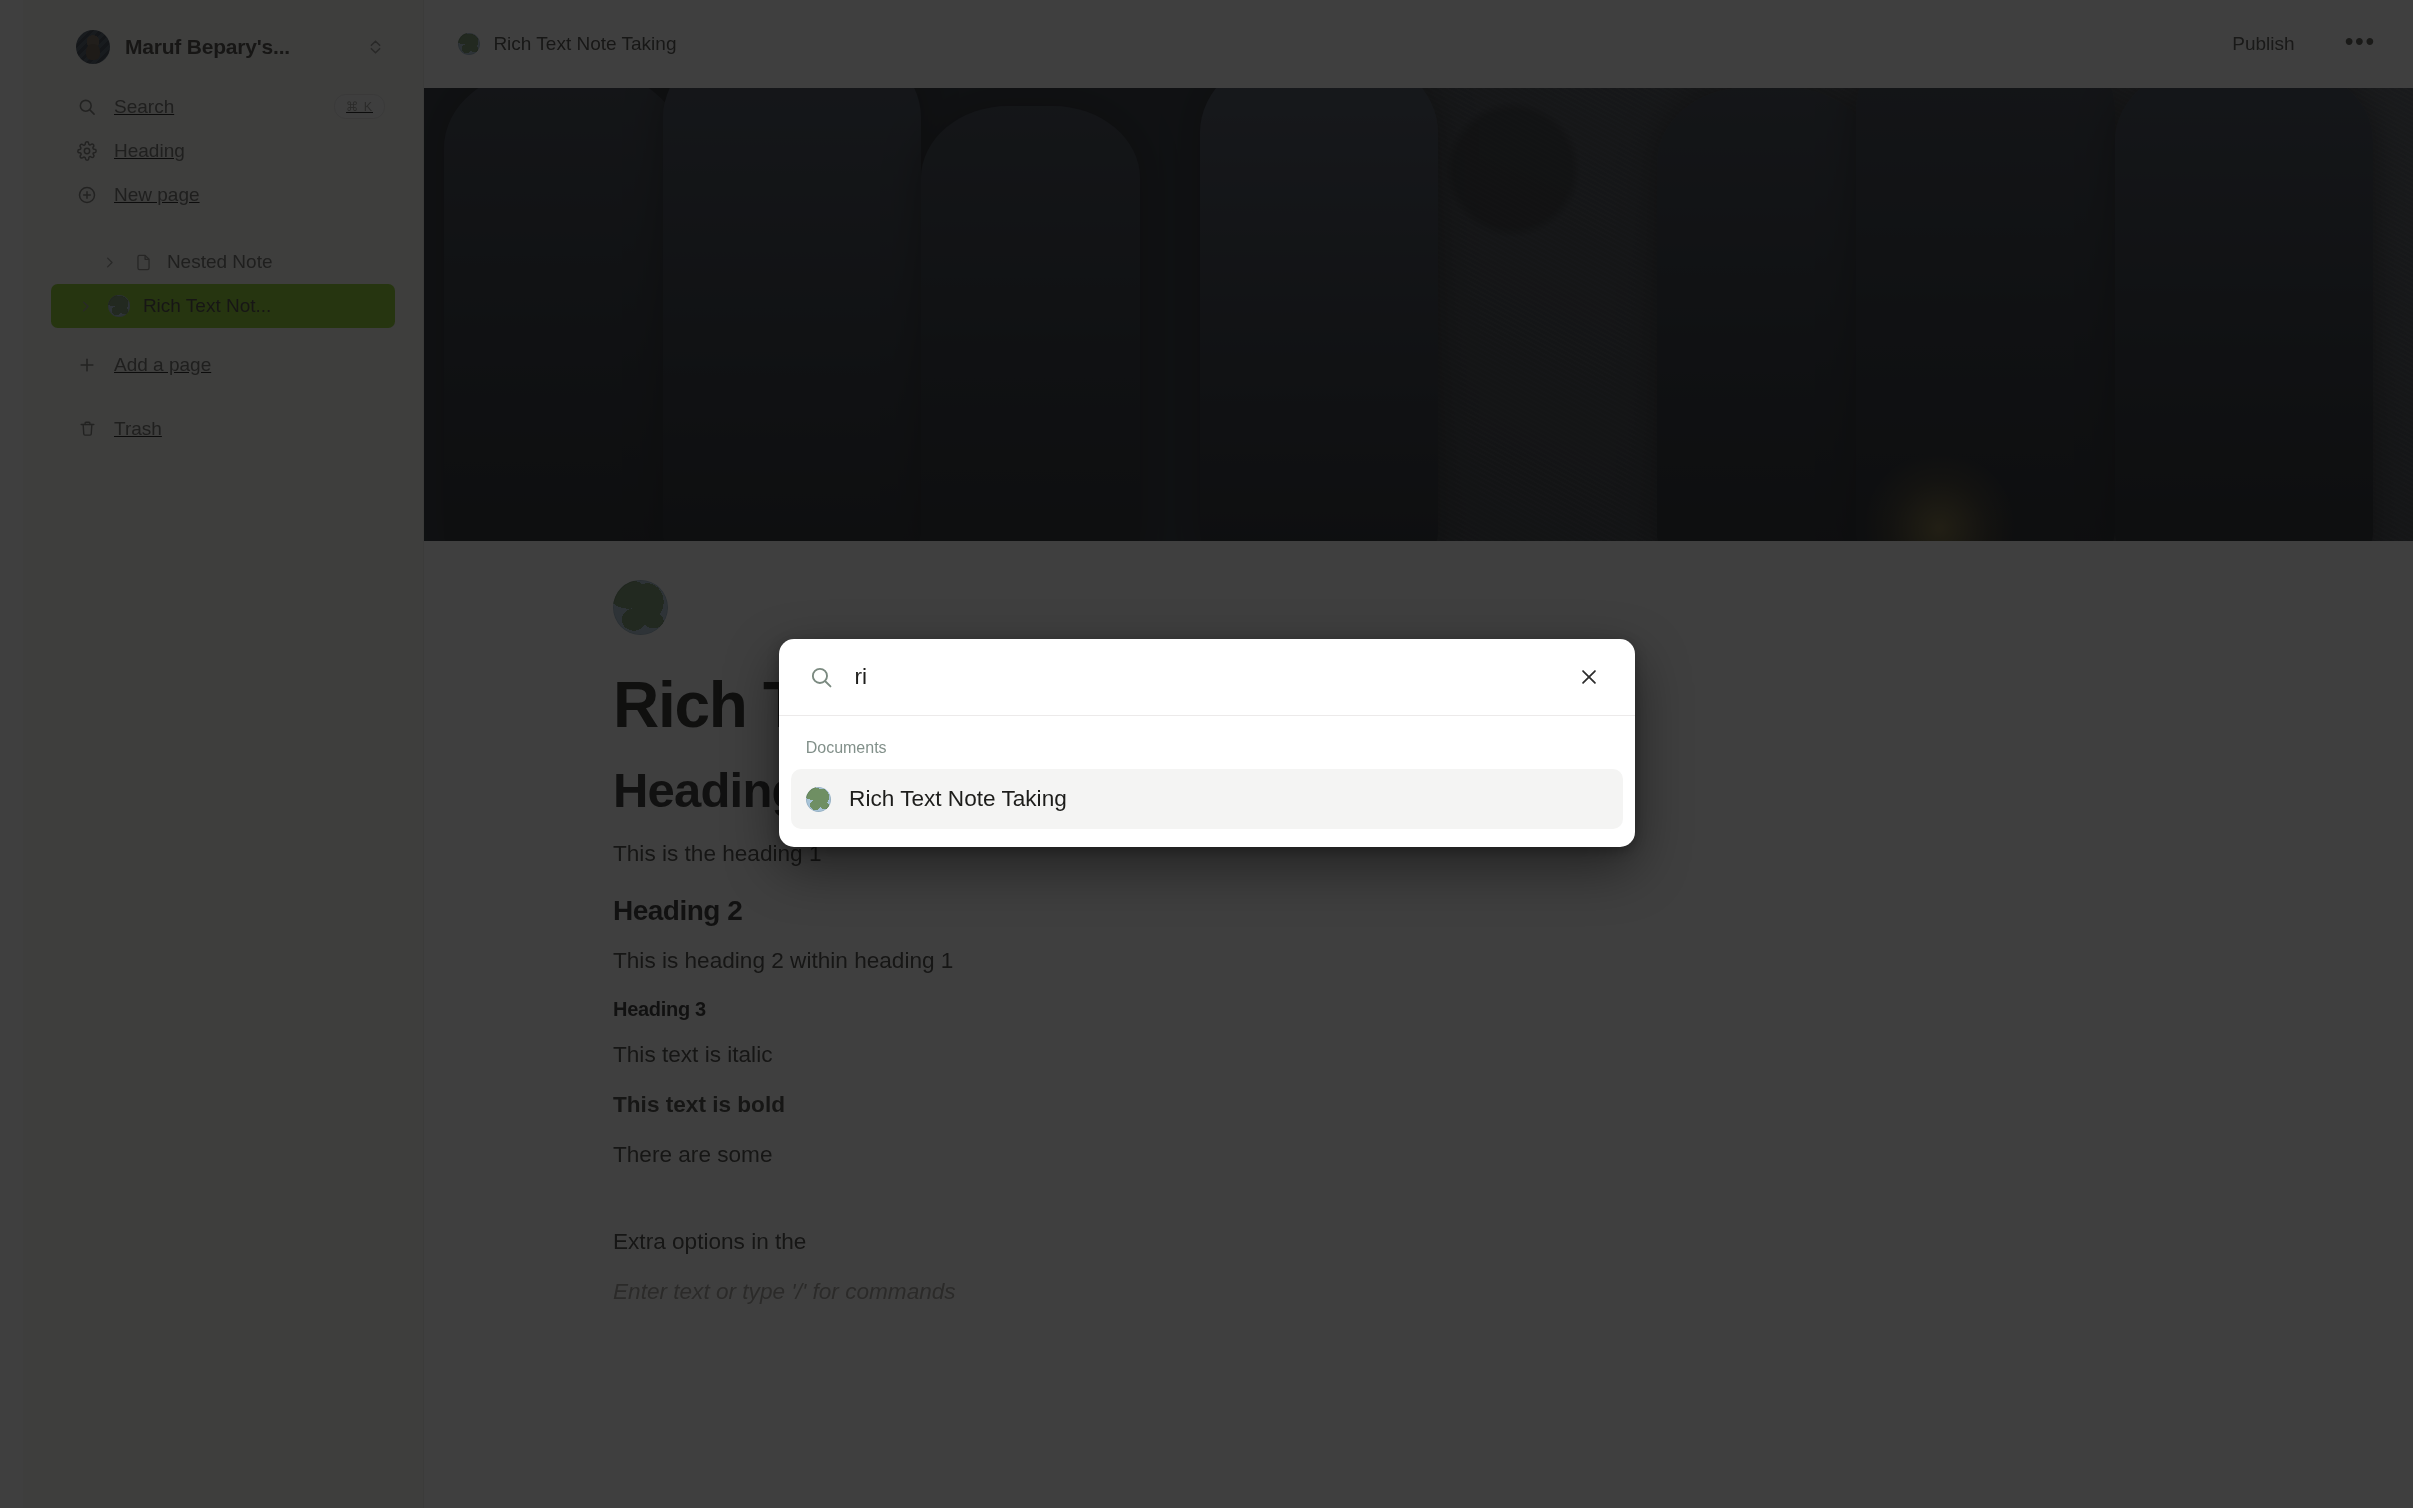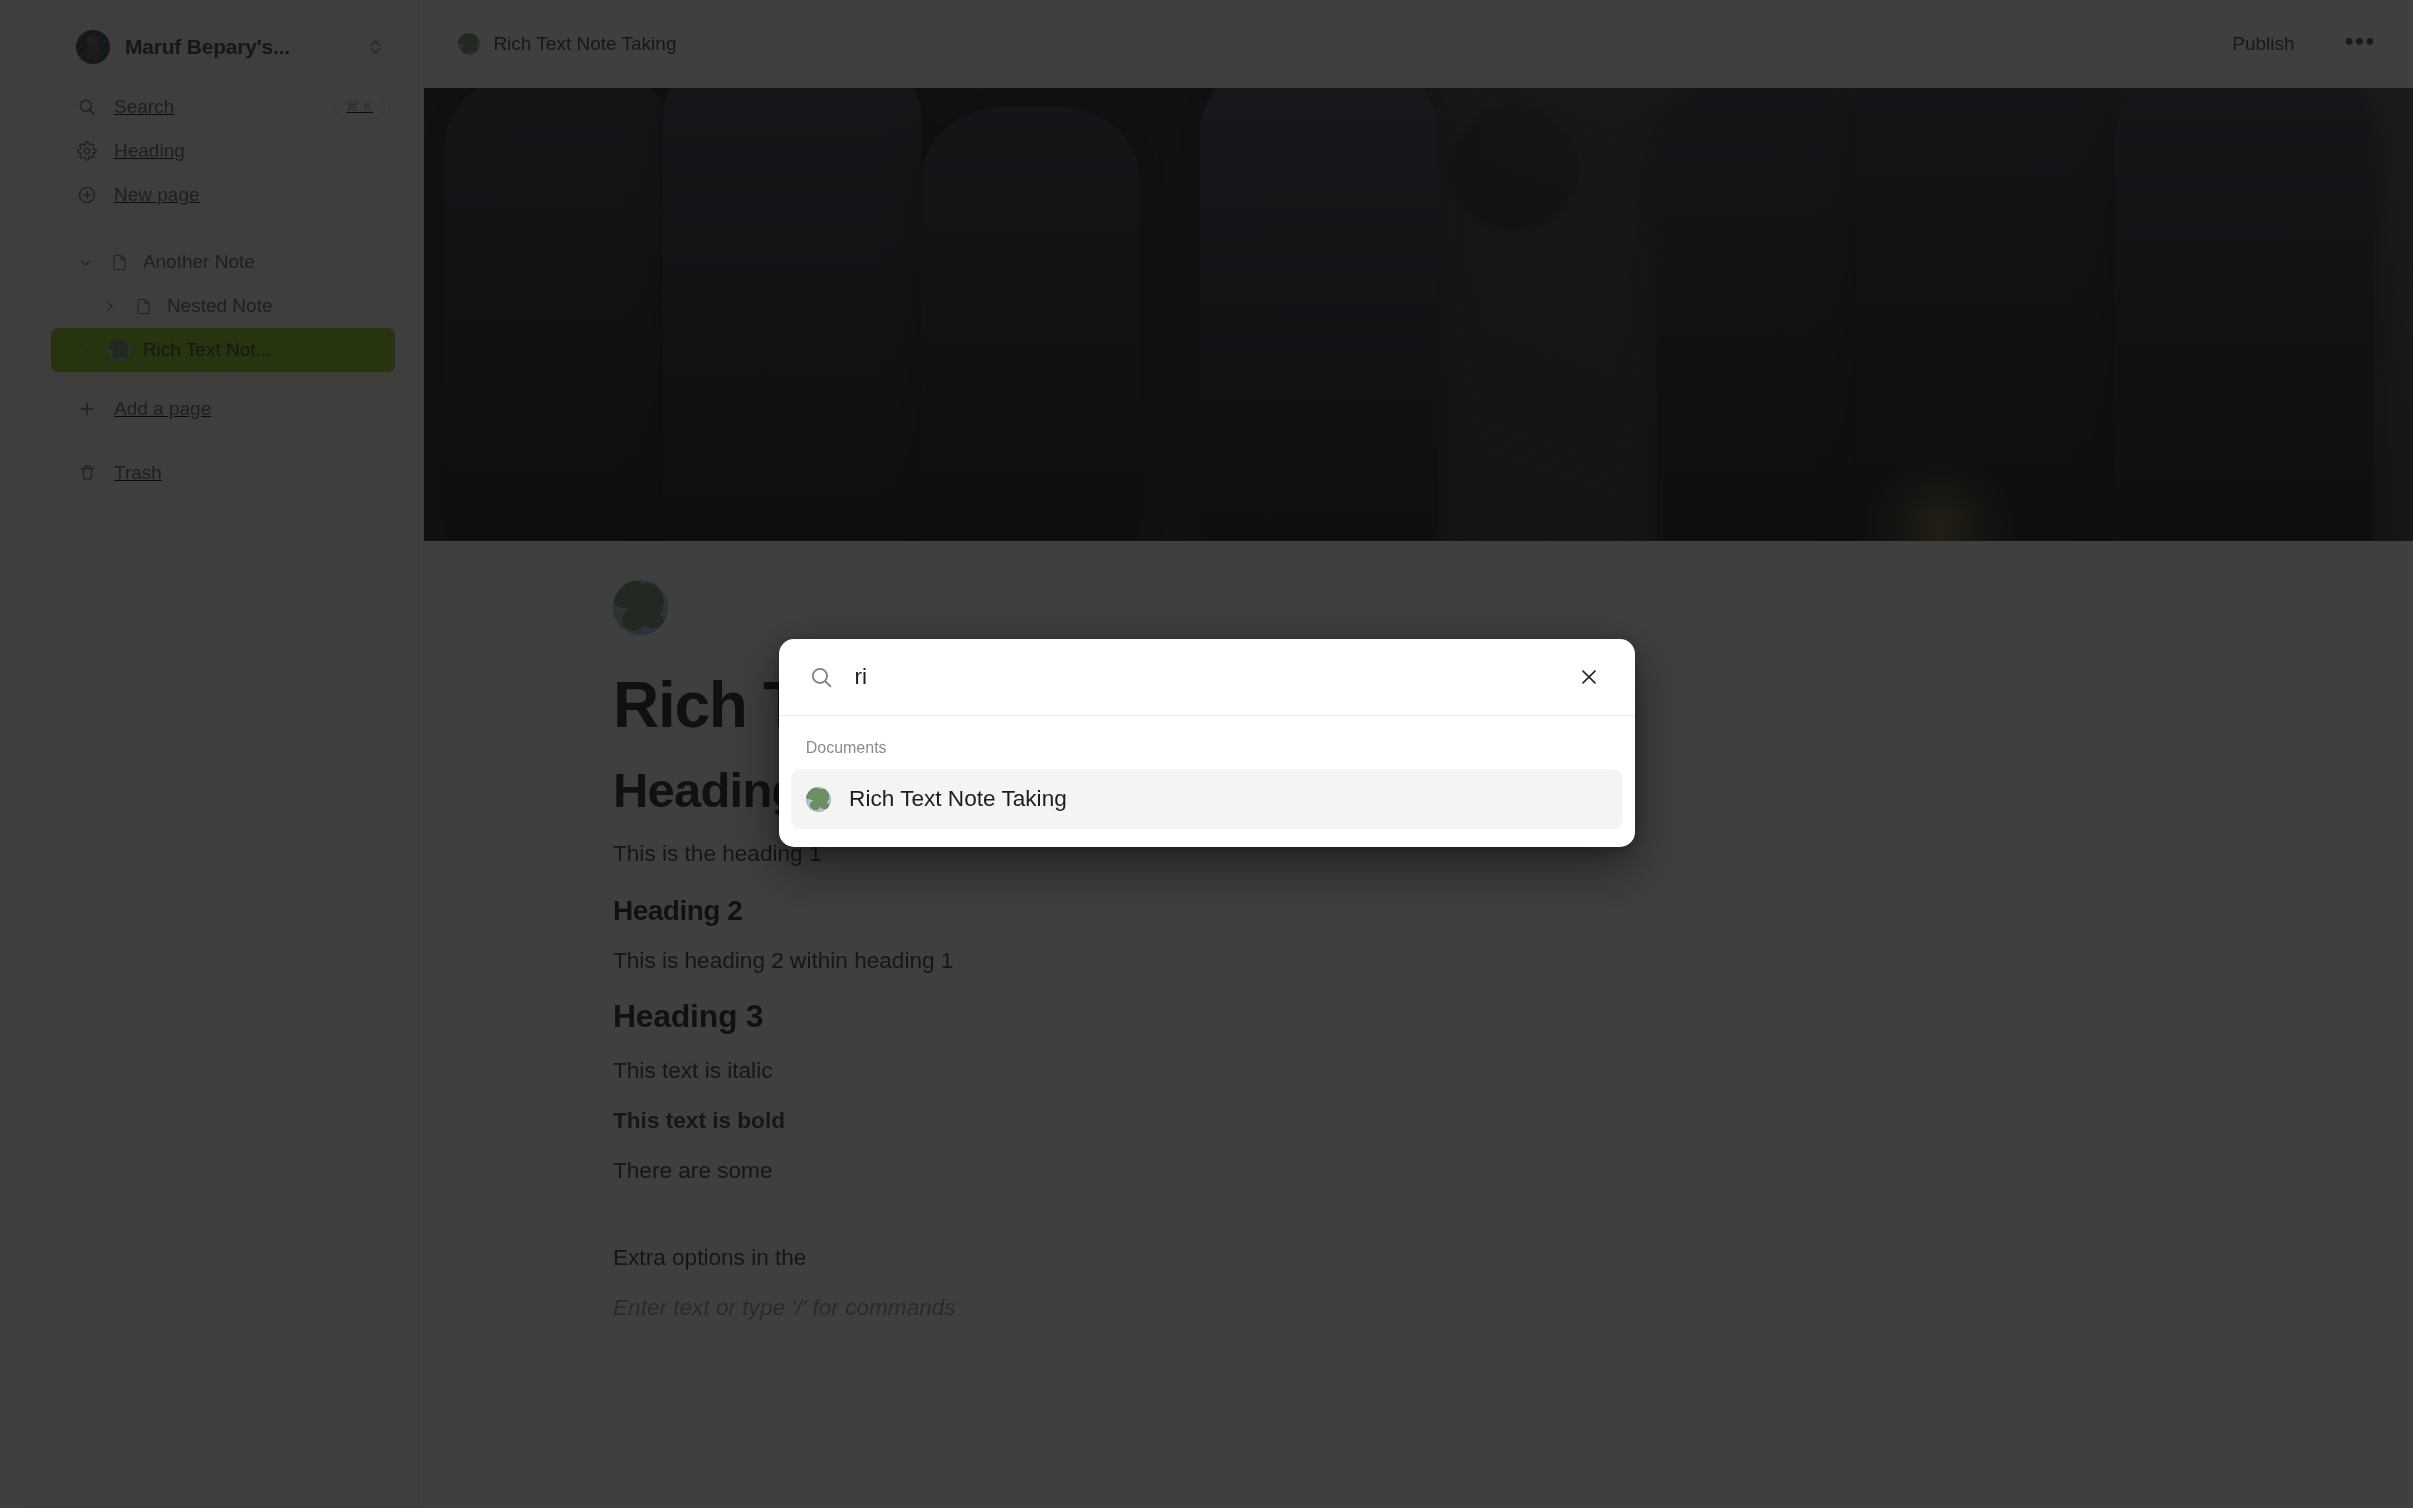--- a/index.html
+++ b/index.html
@@ -273,21 +273,21 @@
     font-weight: 700;
     color: #141413;
     letter-spacing: -1.3px;
     line-height: 1.05;
     margin-bottom: 5px;
   }
 
   .blk { margin: 0; }
   .h1 { font-size: 49px; font-weight: 700; color: #1c1b19; letter-spacing: -0.8px; line-height: 1.22; margin-top: 22px; }
   .h2 { font-size: 28px; font-weight: 700; color: #1c1b19; letter-spacing: -0.5px; line-height: 1.25; margin-top: 22px; }
-  .h3 { font-size: 32px; font-weight: 700; color: #1c1b19; letter-spacing: -0.3px; line-height: 1.3; margin-top: 18.4px; }
+  .h3 { font-size: 20px; font-weight: 700; color: #1c1b19; letter-spacing: -0.3px; line-height: 1.3; margin-top: 18.4px; }
   .p  { font-size: 22.6px; color: #33322e; line-height: 1.55; margin-top: 15px; }
   .p.italic { }
   .p.bold { font-weight: 700; }
   .p.ph { color: #9a9892; font-style: italic; }
   .spacer { height: 37px; }
 
   
   .overlay {
     position: absolute;
     inset: 0;
@@ -404,34 +404,20 @@
               <line x1="12" y1="8" x2="12" y2="16"></line>
               <line x1="8" y1="12" x2="16" y2="12"></line>
           </svg>
         </span>
         <span class="lbl">New page</span>
       </div>
     </div>
 
     <div class="tree">
 
-      <div class="tree-row level0">
-        <span class="caret down">
-          <svg width="15" height="15" viewBox="0 0 24 24" fill="none" stroke="currentColor" stroke-width="2.2" stroke-linecap="round" stroke-linejoin="round">
-              <polyline points="9,5 16,12 9,19"></polyline>
-            </svg>
-        </span>
-        <span class="doc-ico">
-          <svg width="19" height="19" viewBox="0 0 24 24" fill="none" stroke="currentColor" stroke-width="1.7" stroke-linejoin="round">
-              <path d="M14 3H7a2 2 0 0 0-2 2v14a2 2 0 0 0 2 2h10a2 2 0 0 0 2-2V8z"></path>
-              <polyline points="14,3 14,8 19,8"></polyline>
-            </svg>
-        </span>
-        <span class="tree-lbl">Another Note</span>
-      </div>
 
       <div class="tree-row level1">
         <span class="caret">
           <svg width="15" height="15" viewBox="0 0 24 24" fill="none" stroke="currentColor" stroke-width="2.2" stroke-linecap="round" stroke-linejoin="round">
               <polyline points="9,5 16,12 9,19"></polyline>
             </svg>
         </span>
         <span class="doc-ico">
           <svg width="19" height="19" viewBox="0 0 24 24" fill="none" stroke="currentColor" stroke-width="1.7" stroke-linejoin="round">
               <path d="M14 3H7a2 2 0 0 0-2 2v14a2 2 0 0 0 2 2h10a2 2 0 0 0 2-2V8z"></path>

